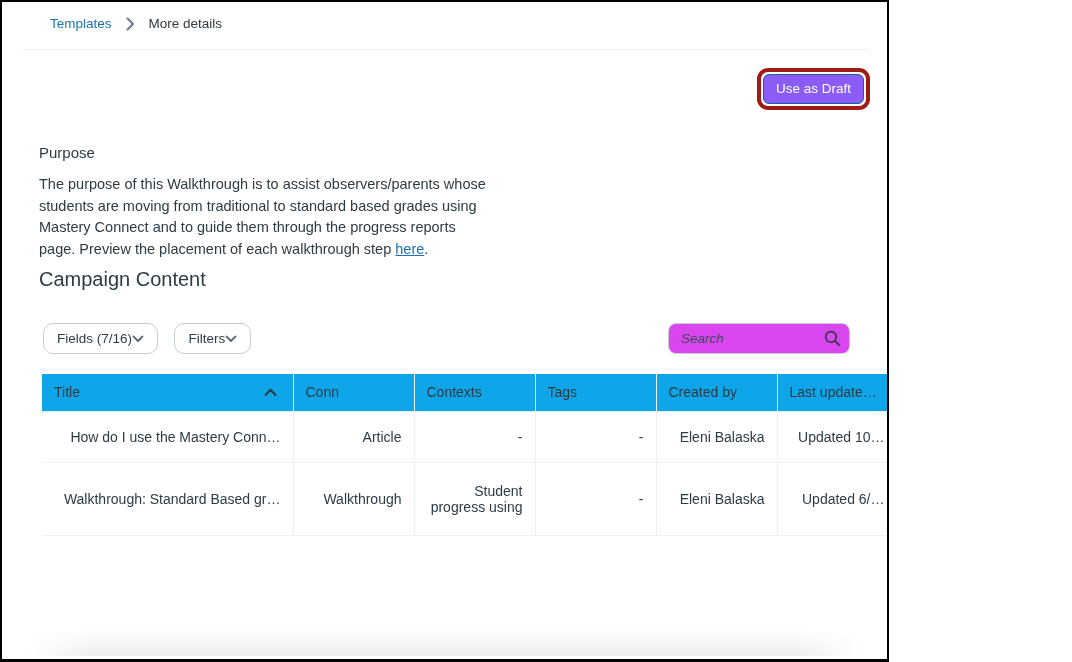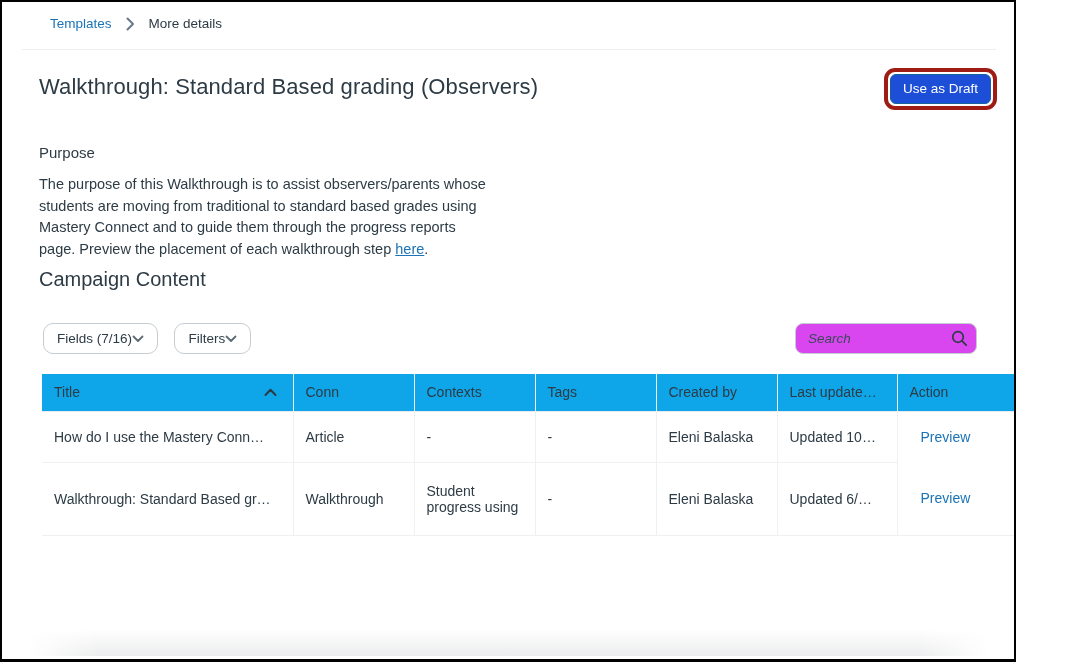--- a/index.html
+++ b/index.html
@@ -1,21 +1,21 @@
 <!DOCTYPE html>
 <html><head>
 <meta charset="utf-8">
 <style>
   * { box-sizing: border-box; margin: 0; padding: 0; }
   html, body { width: 1072px; height: 662px; background: #fff; }
   body { font-family: "Liberation Sans", "DejaVu Sans", sans-serif; color: #2D3B45; }
 
   .frame {
     position: relative;
-    width: 1016px; height: 662px;
+    width: 889px; height: 662px;
     border: 2px solid #000;
     border-bottom-width: 3px;
     background: #fff;
     overflow: hidden;
   }
 
   
   .breadcrumb {
     position: absolute; top: 14px; left: 48px;
     display: flex; align-items: center; gap: 12px;
@@ -36,21 +36,21 @@
     font-size: 22px; font-weight: 400; color: #2D3B45;
     letter-spacing: 0.1px;
   }
   .annotation-ring {
     position: absolute; top: 66px; right: 17px;
     border: 4px solid #9E1C13; border-radius: 11px;
     padding: 2px; background: #fff;
   }
   .primary-btn {
     display: block; border: 1px solid #15629f; border-radius: 6px;
-    background: #1d4ed8; color: #FFFFFF;
+    background: #8b5cf6; color: #FFFFFF;
     font-family: inherit; font-size: 13.5px;
     height: 30px; padding: 0 12px; line-height: 28px;
     cursor: pointer;
   }
 
   
   .purpose-heading {
     position: absolute; top: 142px; left: 37px;
     font-size: 15px; font-weight: 400; color: #2D3B45;
   }
@@ -113,21 +113,21 @@
     white-space: nowrap; overflow: hidden;
   }
   .content-table th:last-child { border-right: none; }
   .th-sortable { cursor: pointer; }
   .th-flex { display: flex; align-items: center; justify-content: space-between; padding-right: 4px; }
 
   .content-table td {
     vertical-align: middle; padding: 0 12px;
     border-bottom: 1px solid #EEF1F3;
     border-right: 1px solid #EEF1F3;
-    overflow: hidden; background: #fff;
+    overflow: hidden; background: #fff; text-align: right;
   }
   .content-table td:last-child { border-right: none; }
   .content-table td.action-cell { border-bottom: none; padding-left: 23px; }
   .content-table tr.row-1 td { height: 51px; }
   .content-table tr.row-2 td { height: 73px; }
   .content-table tr.row-2 td.action-cell,
   .content-table tr.row-2 td { border-bottom: 1px solid #EEF1F3; }
   .cell-nowrap { white-space: nowrap; }
   .preview-link { color: #1A73B7; text-decoration: none; cursor: pointer; }
 
@@ -152,21 +152,20 @@
     <span class="crumb-sep">
       <svg width="9" height="14" viewBox="0 0 9 14">
           <polyline points="1.5,1.5 7,7 1.5,12.5" fill="none" stroke="#69788A" stroke-width="2" stroke-linecap="round" stroke-linejoin="round"></polyline>
         </svg>
     </span>
     <span class="crumb-current">More details</span>
   </nav>
 
   <div class="top-divider"></div>
 
-  <h1 class="page-title">Walkthrough: Standard Based grading (Observers)</h1>
 
   <div class="annotation-ring">
     <button class="primary-btn">Use as Draft</button>
   </div>
 
   <h2 class="purpose-heading">Purpose</h2>
   <p class="purpose-text"><span>The purpose of this Walkthrough is to assist observers/parents whose students are moving from traditional to standard based grades using Mastery Connect and to guide them through the progress reports page. Preview the placement of each walkthrough step </span><a class="inline-link">here</a><span>.</span></p>
 
   <h2 class="campaign-heading">Campaign Content</h2>
 

